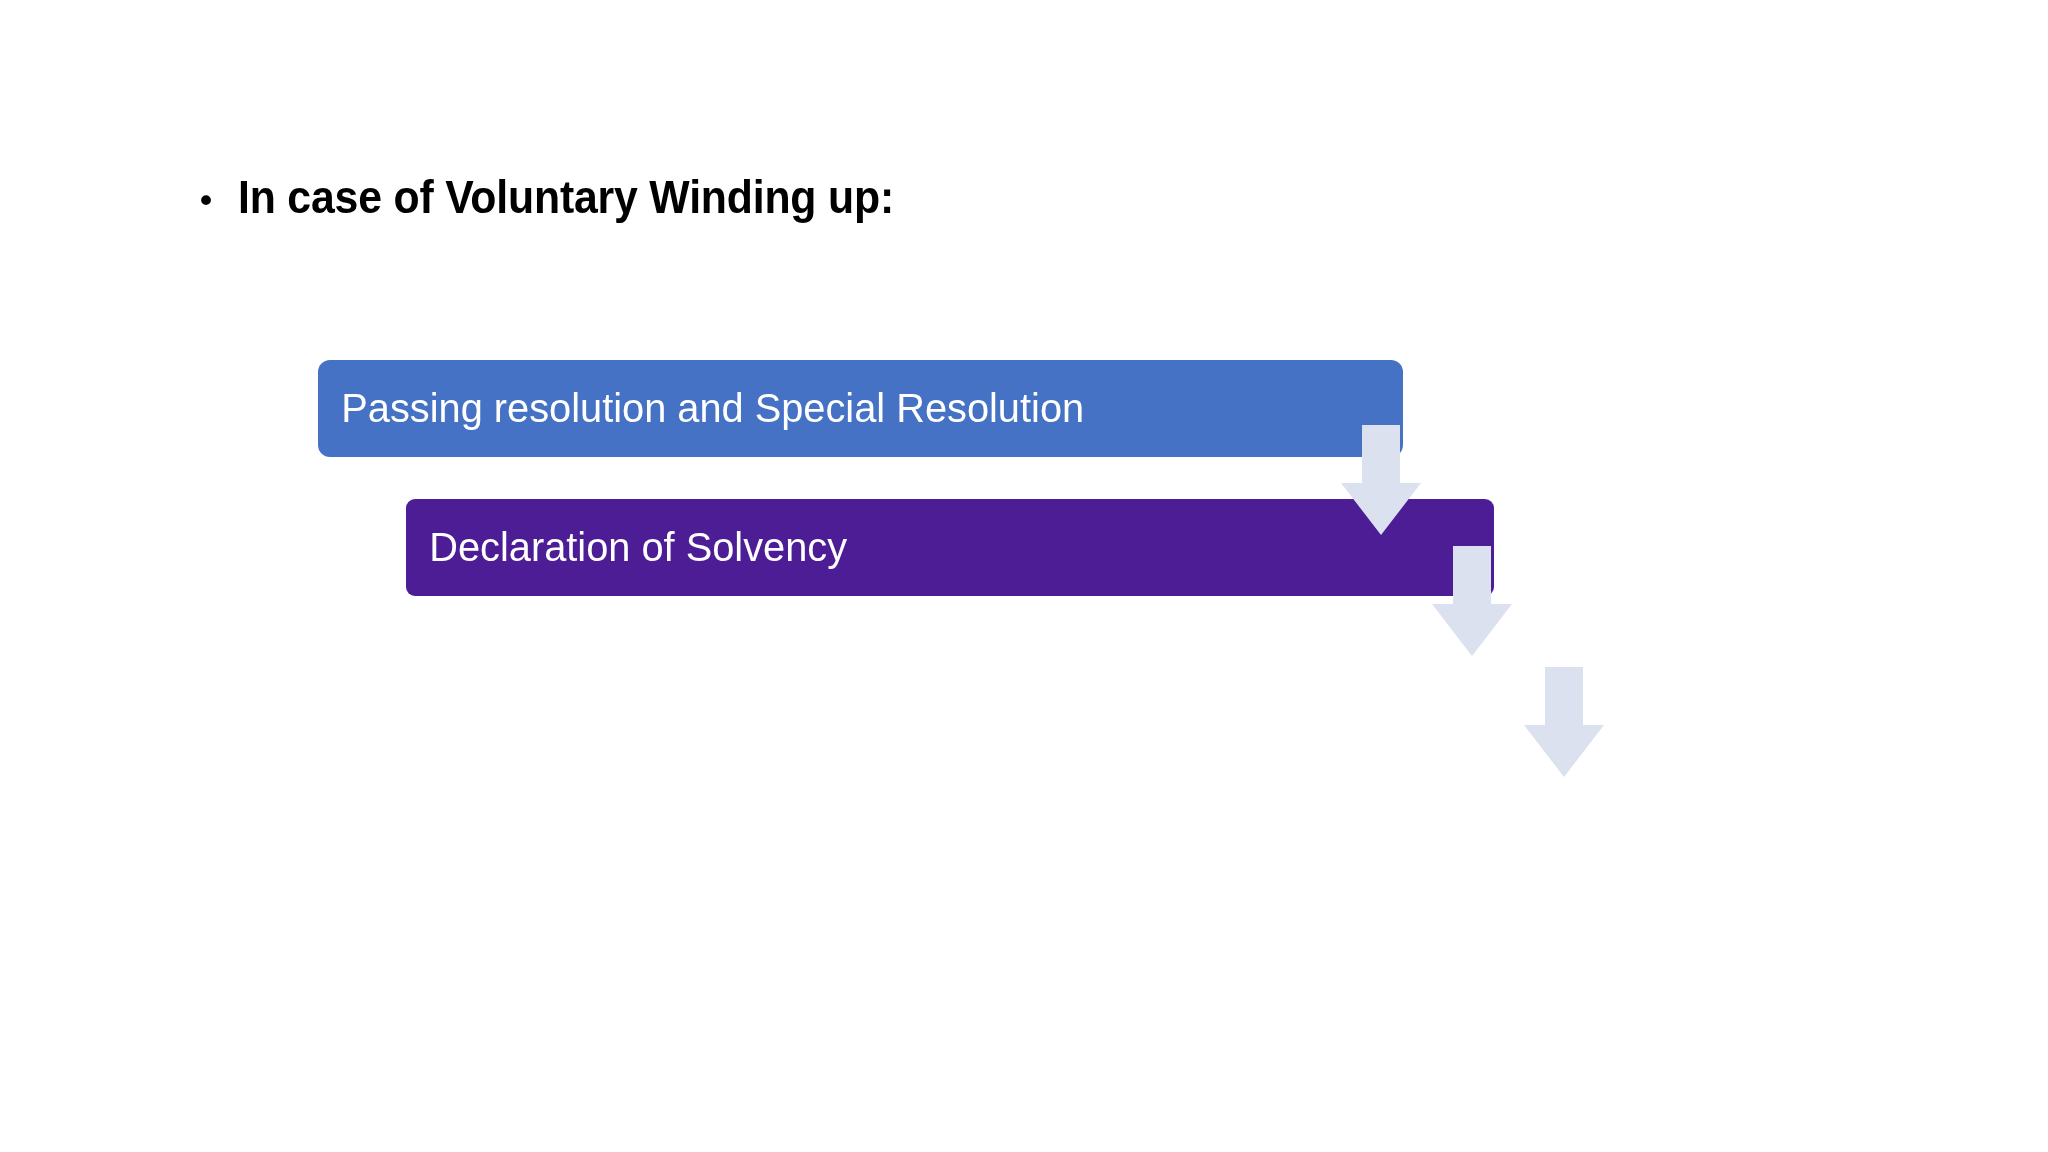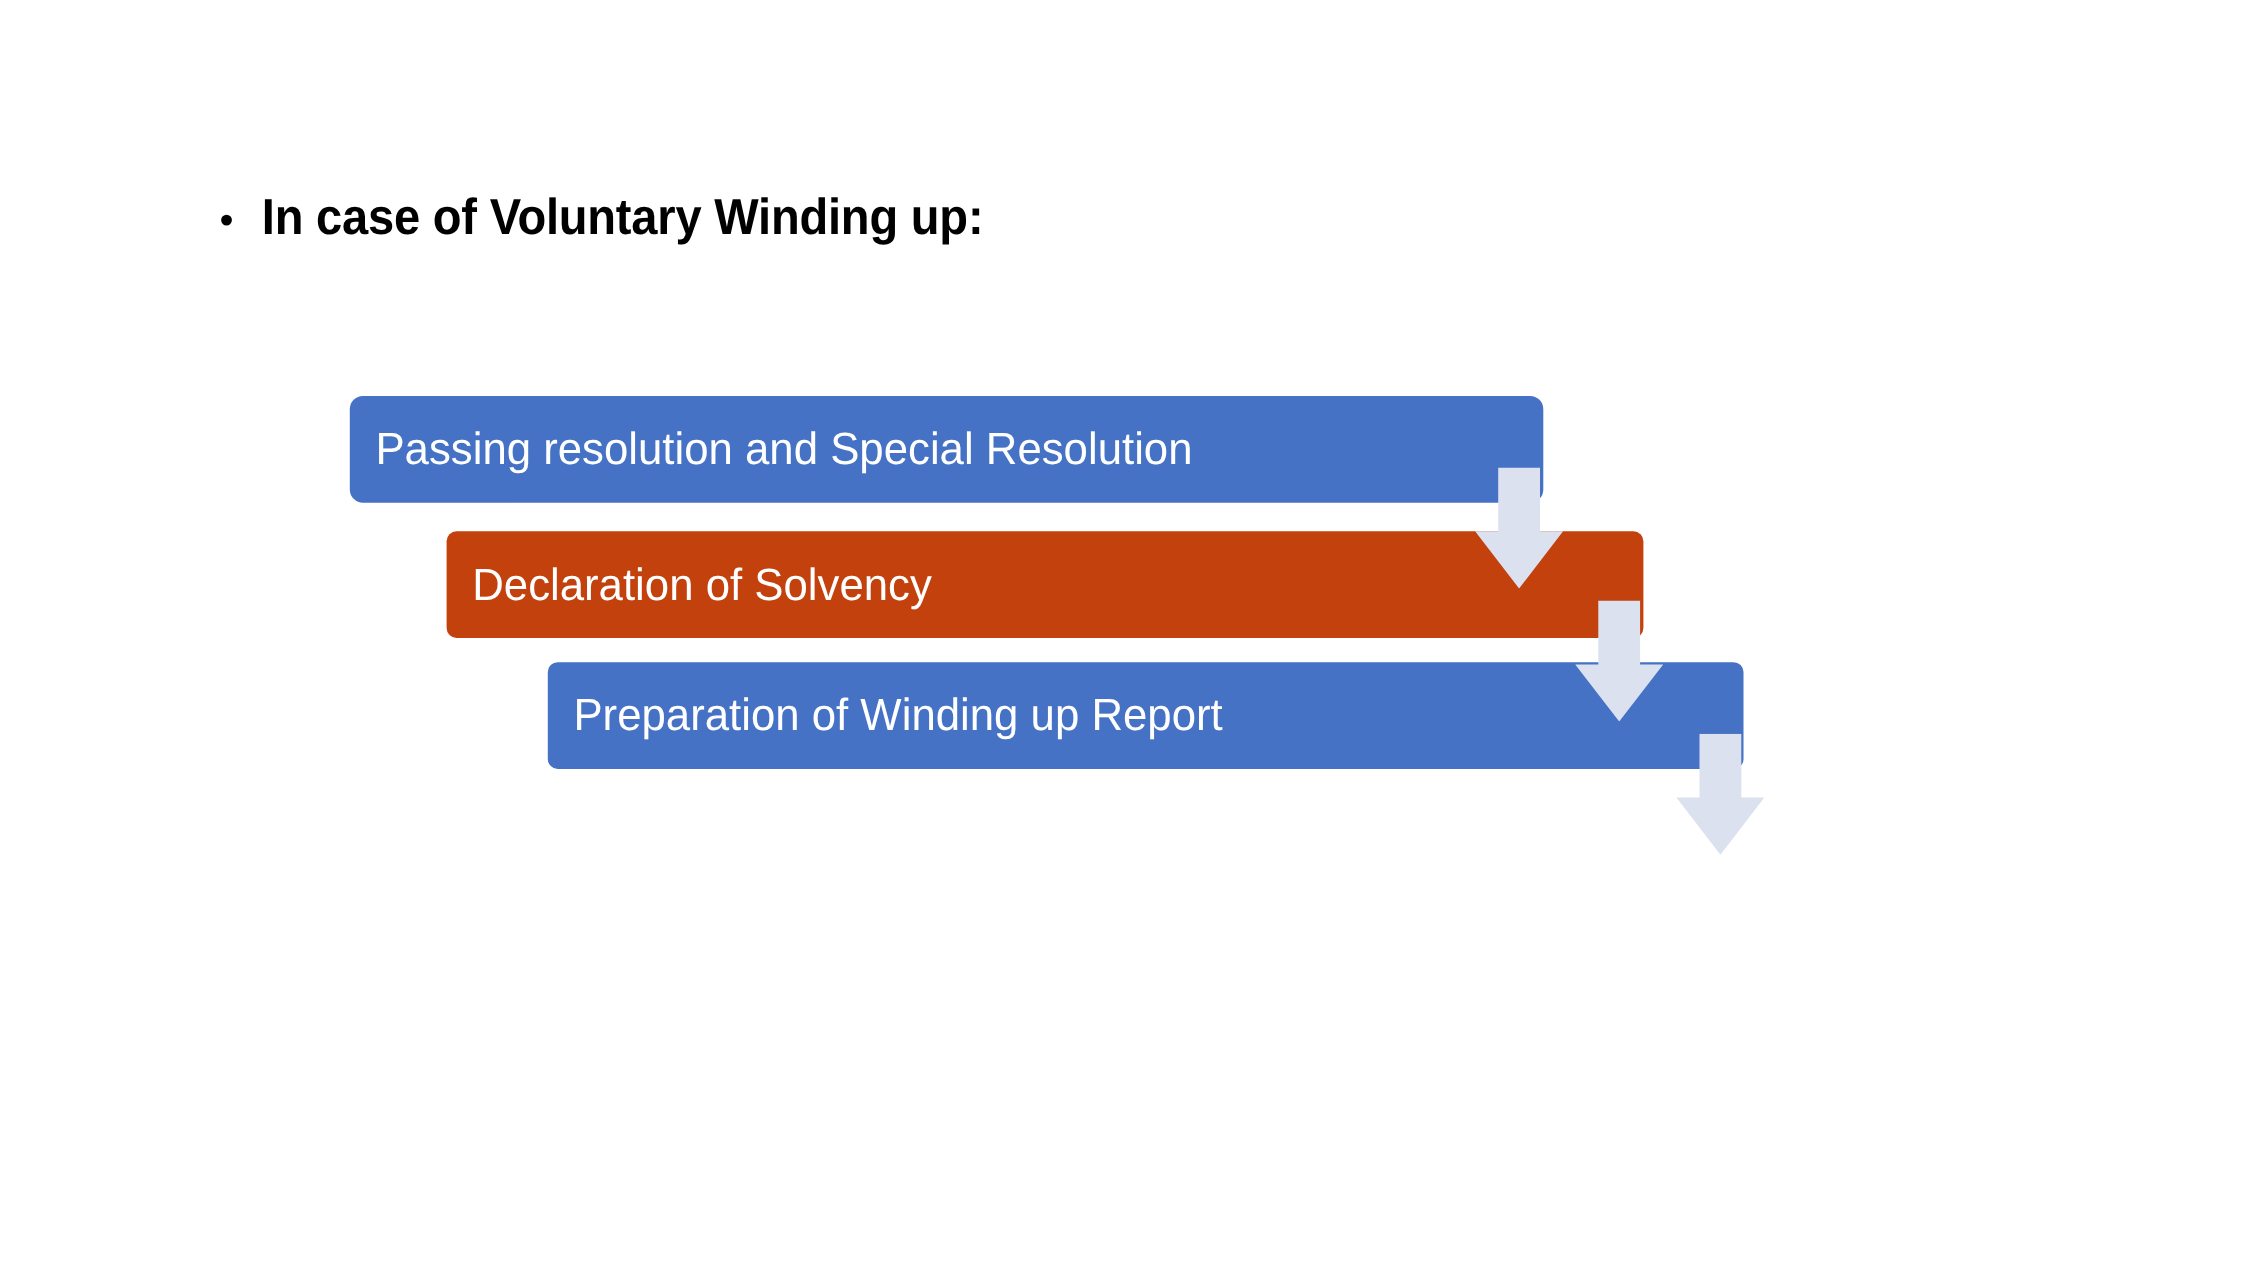--- a/index.html
+++ b/index.html
@@ -92,33 +92,30 @@
   <div class="step-bar" style="left: 318px; top: 360px; width: 1085px; height: 97px; background: rgb(69, 114, 196); border-radius: 12px;">
     <span class="step-label" style="color: rgb(255, 255, 255);">Passing resolution and Special Resolution</span>
   </div>
 
   <div class="connector-arrow" style="left:1341px; top:425px;">
     <svg width="80" height="110" viewBox="0 0 80 110" aria-hidden="true">
       <polygon points="21,0 59,0 59,58 80,58 40,110 0,58 21,58" fill="#dce1f0"></polygon>
     </svg>
   </div>
 
-  <div class="step-bar" style="left: 406px; top: 483px; width: 1088px; height: 97px; background: #c2410c;">
+  <div class="step-bar" style="left: 406px; top: 499px; width: 1088px; height: 97px; background: #4c1d95;">
     <span class="step-label" style="color: rgb(255, 255, 255);">Declaration of Solvency</span>
   </div>
 
   <div class="connector-arrow" style="left:1432px; top:546px;">
     <svg width="80" height="110" viewBox="0 0 80 110" aria-hidden="true">
       <polygon points="21,0 59,0 59,58 80,58 40,110 0,58 21,58" fill="#dce1f0"></polygon>
     </svg>
   </div>
 
-  <div class="step-bar" style="left: 498px; top: 602px; width: 1087px; height: 97px; background: rgb(69, 114, 196);">
-    <span class="step-label" style="color: rgb(255, 255, 255);">Preparation of Winding up Report</span>
-  </div>
 
   <div class="connector-arrow" style="left:1524px; top:667px;">
     <svg width="80" height="110" viewBox="0 0 80 110" aria-hidden="true">
       <polygon points="21,0 59,0 59,58 80,58 40,110 0,58 21,58" fill="#dce1f0"></polygon>
     </svg>
   </div>
 
 
 </div>
 

